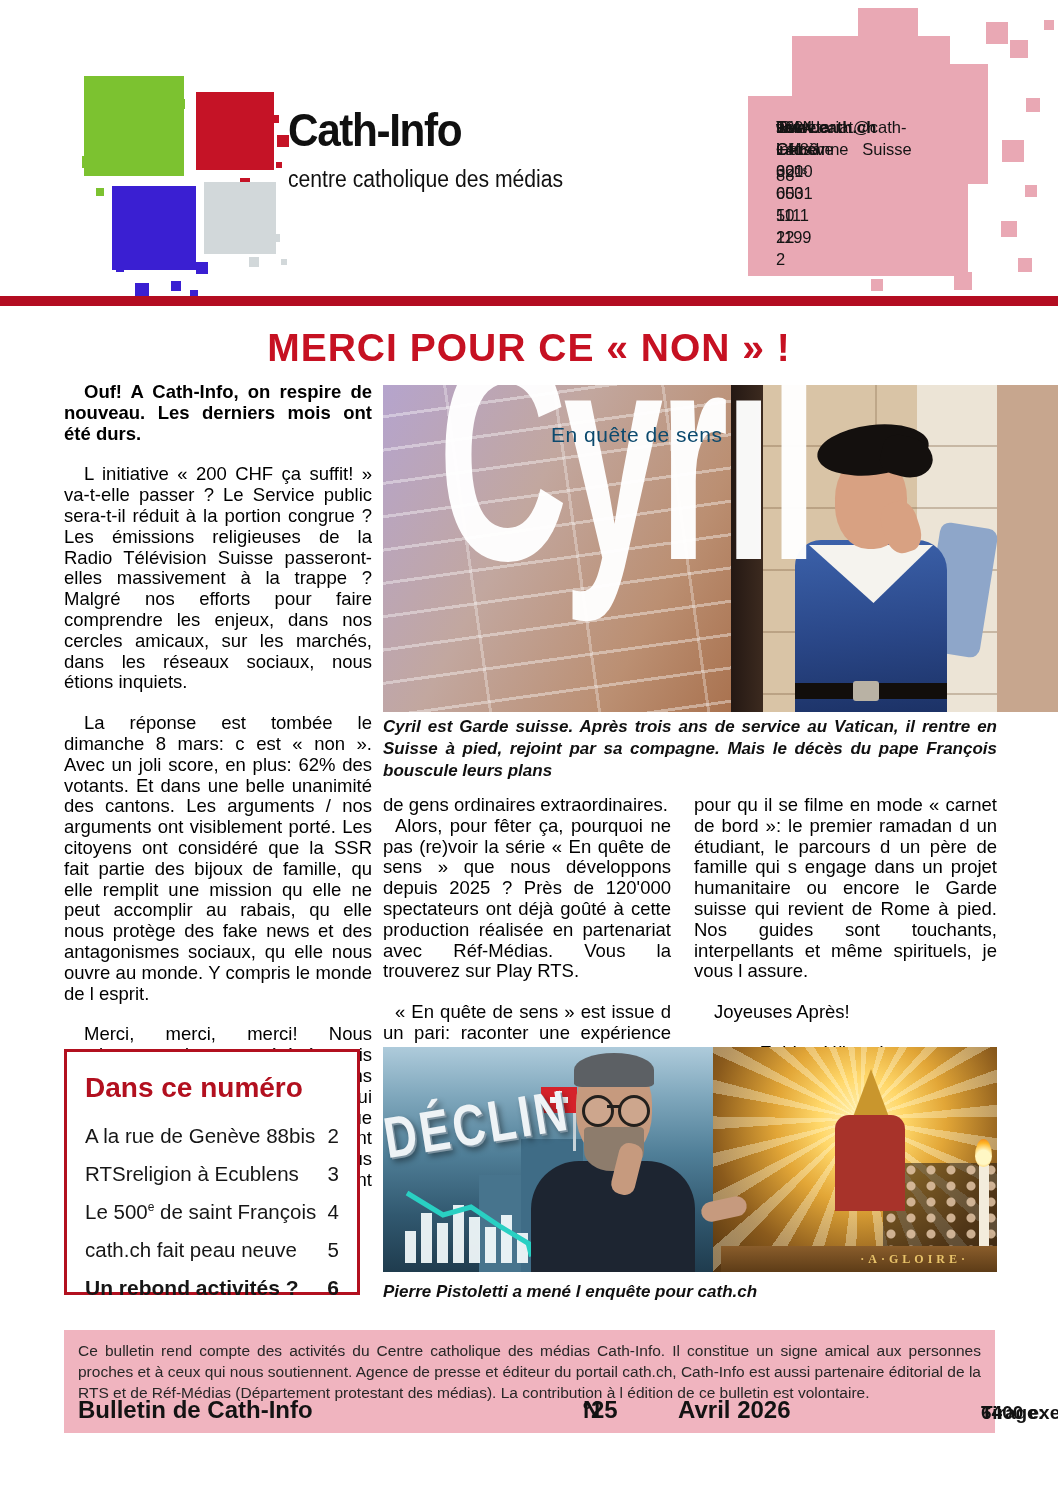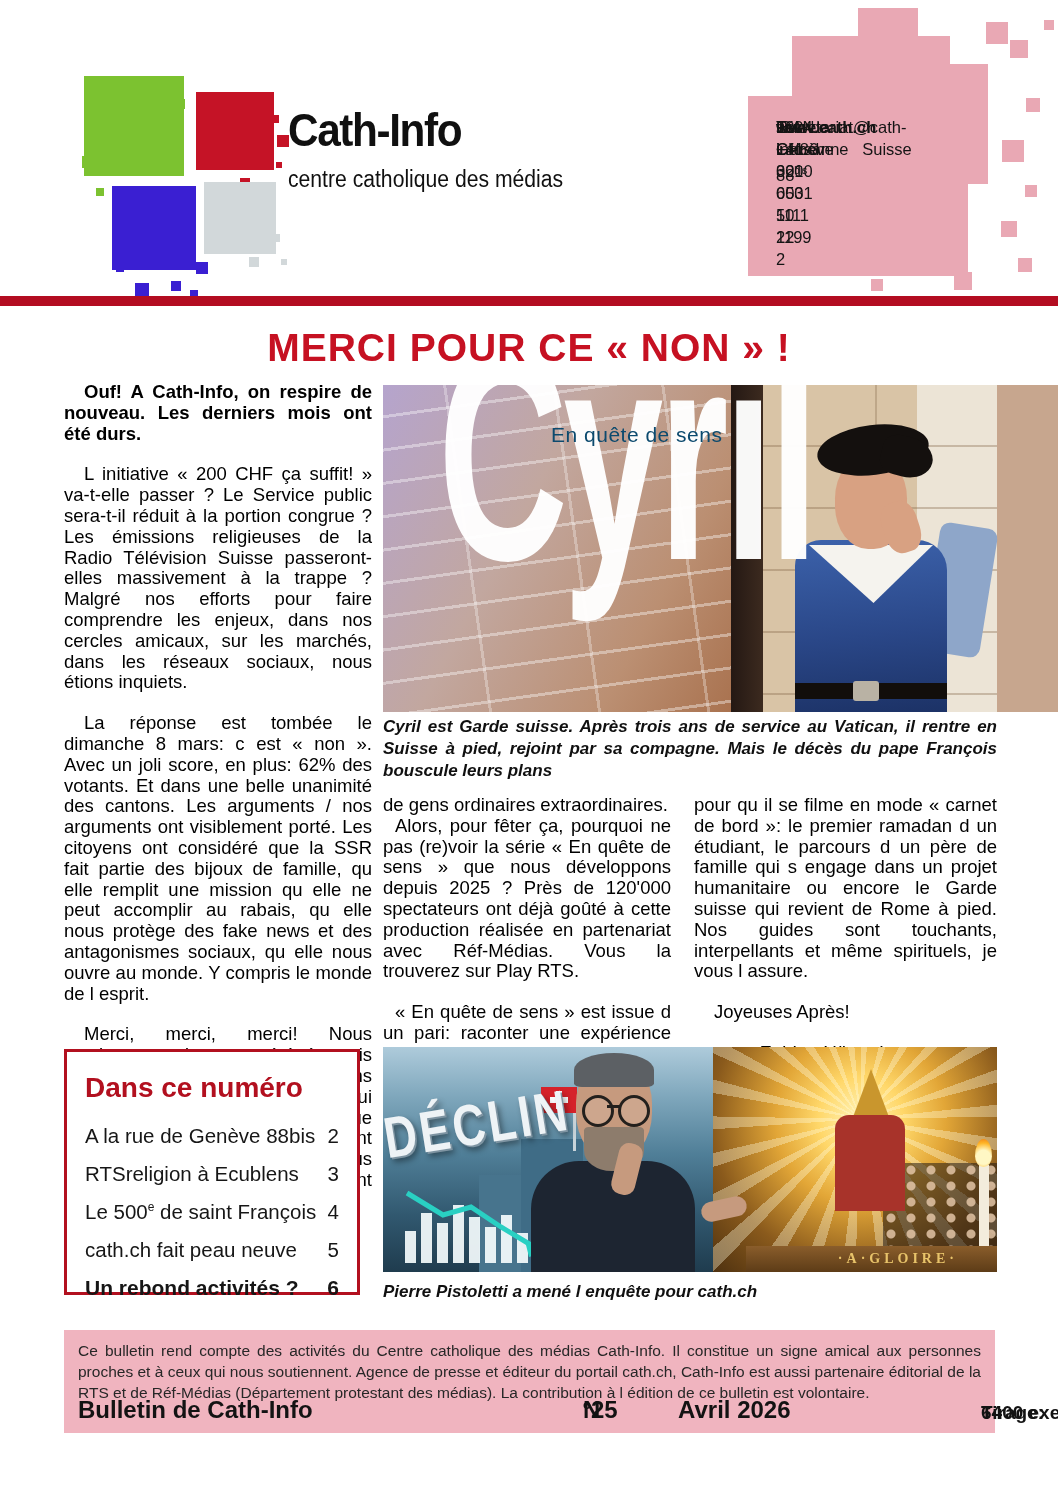--- a/index.html
+++ b/index.html
@@ -130,22 +130,22 @@
     background:repeating-conic-gradient(from 0deg at 52% 32%,rgba(255,250,220,.9) 0deg 5deg,rgba(255,250,220,0) 5deg 14deg);}
   .f2-mitre{left:470px;top:22px;width:36px;height:48px;background:#c9962d;clip-path:polygon(50% 0,100% 100%,0 100%);}
   .f2-bishop{left:452px;top:68px;width:70px;height:96px;background:#a8332a;border-radius:14px 14px 0 0;}
   .f2-crowd{left:500px;top:116px;width:114px;height:84px;background:rgba(35,26,20,.55);
     background-image:radial-gradient(circle at 8px 7px,rgba(226,196,166,.85) 0 4px,rgba(0,0,0,0) 5px);
     background-size:20px 16px;}
   .f2-candle{left:596px;top:118px;width:10px;height:82px;background:#f3ecdc;}
   .f2-flame{left:592px;top:92px;width:17px;height:28px;border-radius:50% 50% 50% 50%/62% 62% 38% 38%;
     background:radial-gradient(circle at 50% 65%,#fff7c4 0 35%,#ffb627 70%,#f07c12 100%);}
   .f2-wood{left:338px;top:199px;width:276px;height:26px;background:linear-gradient(180deg,#8a5d2b,#5d3c17);
-    color:#e8c36a;font-size:14px;font-weight:bold;letter-spacing:4px;text-align:right;
-    line-height:26px;padding-right:64px;box-sizing:border-box;font-family:"Liberation Serif",serif;margin-left:25px;}
+    color:#e8c36a;font-size:12px;font-weight:bold;letter-spacing:4px;text-align:right;
+    line-height:26px;padding-right:28px;box-sizing:border-box;font-family:"Liberation Serif",serif;}
 
   
   .footer{position:absolute;left:64px;top:1330px;width:931px;height:103px;background:#f0b4bf;box-sizing:border-box;padding:10px 14px;}
   .footer-text{font-size:15.5px;line-height:21px;color:#272727;text-align:justify;}
   .footer-bar{position:absolute;left:14px;right:14px;bottom:9px;height:30px;}
   .footer-bar span{position:absolute;bottom:0;white-space:nowrap;color:#131313;}
   .fb-title{left:0;font-size:24px;font-weight:bold;}
   .fb-num{left:505px;font-size:24px;font-weight:bold;}
   .fb-num sup{font-size:13px;}
   .fb-date{left:600px;font-size:24px;font-weight:bold;}

